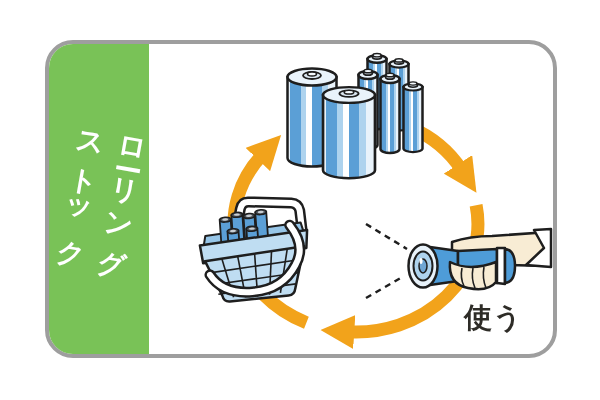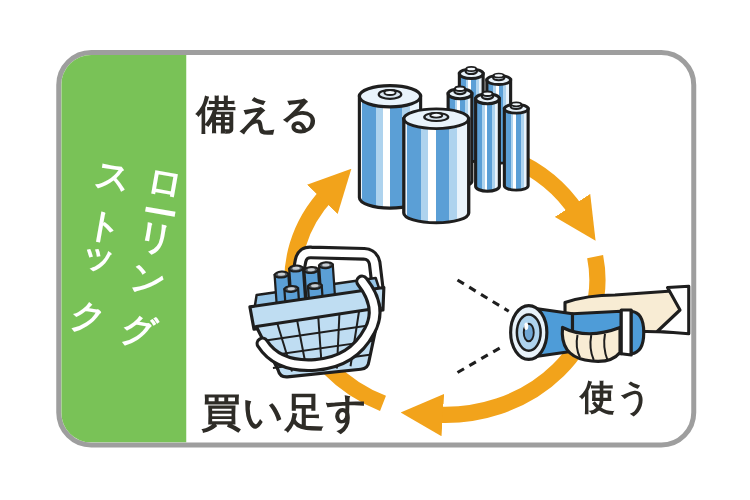--- a/index.html
+++ b/index.html
@@ -187,16 +187,14 @@
       <ellipse cx="423" cy="266" rx="9.5" ry="14.5" style="fill:#AED3EE;stroke:var(--outline-dark,#1E1E1E);stroke-width:2"></ellipse>
       <ellipse cx="423" cy="266" rx="4" ry="7" style="fill:#6FA6D4;stroke:var(--outline-dark,#1E1E1E);stroke-width:1.5"></ellipse>
       <ellipse cx="421" cy="261" rx="1.6" ry="3" style="fill:#fff"></ellipse>
       <path class="skin" d="M450,262 Q448,284 468,288 Q488,292 496,282 L496,262 Q470,272 450,262 Z"></path>
       <path class="grid-line" d="M462,268 Q460,278 464,286"></path>
       <path class="grid-line" d="M473,268 Q471,279 475,288"></path>
       <path class="grid-line" d="M484,267 Q482,278 486,288"></path>
     </g>
   </svg>
 
-  <div class="step-label" id="label-prepare">備える</div>
   <div class="step-label" id="label-use">使う</div>
-  <div class="step-label" id="label-restock">買い足す</div>
 </div>
 
 </body></html>

